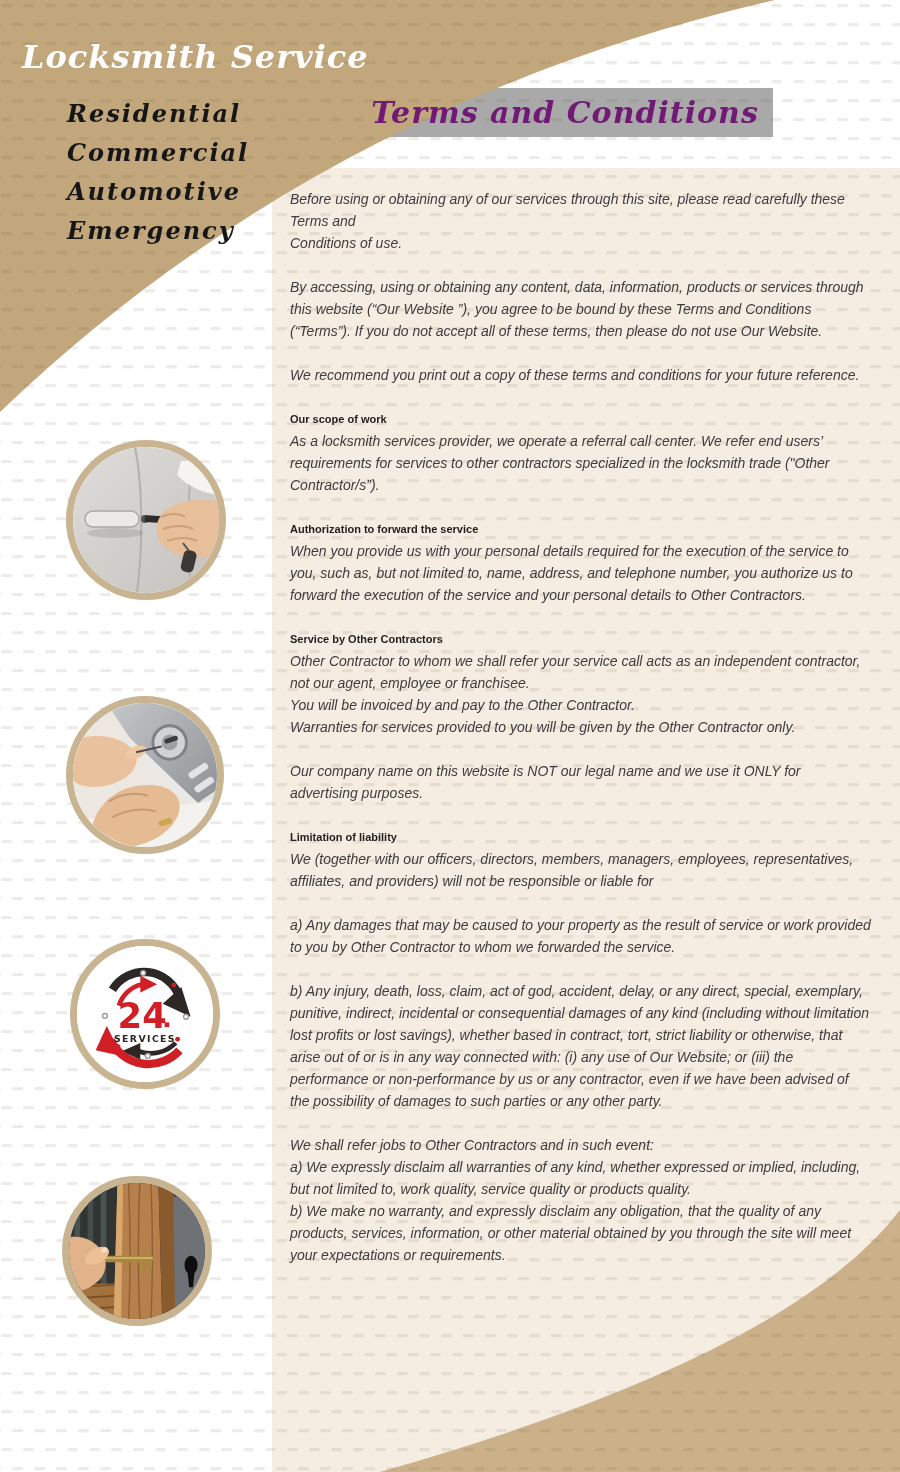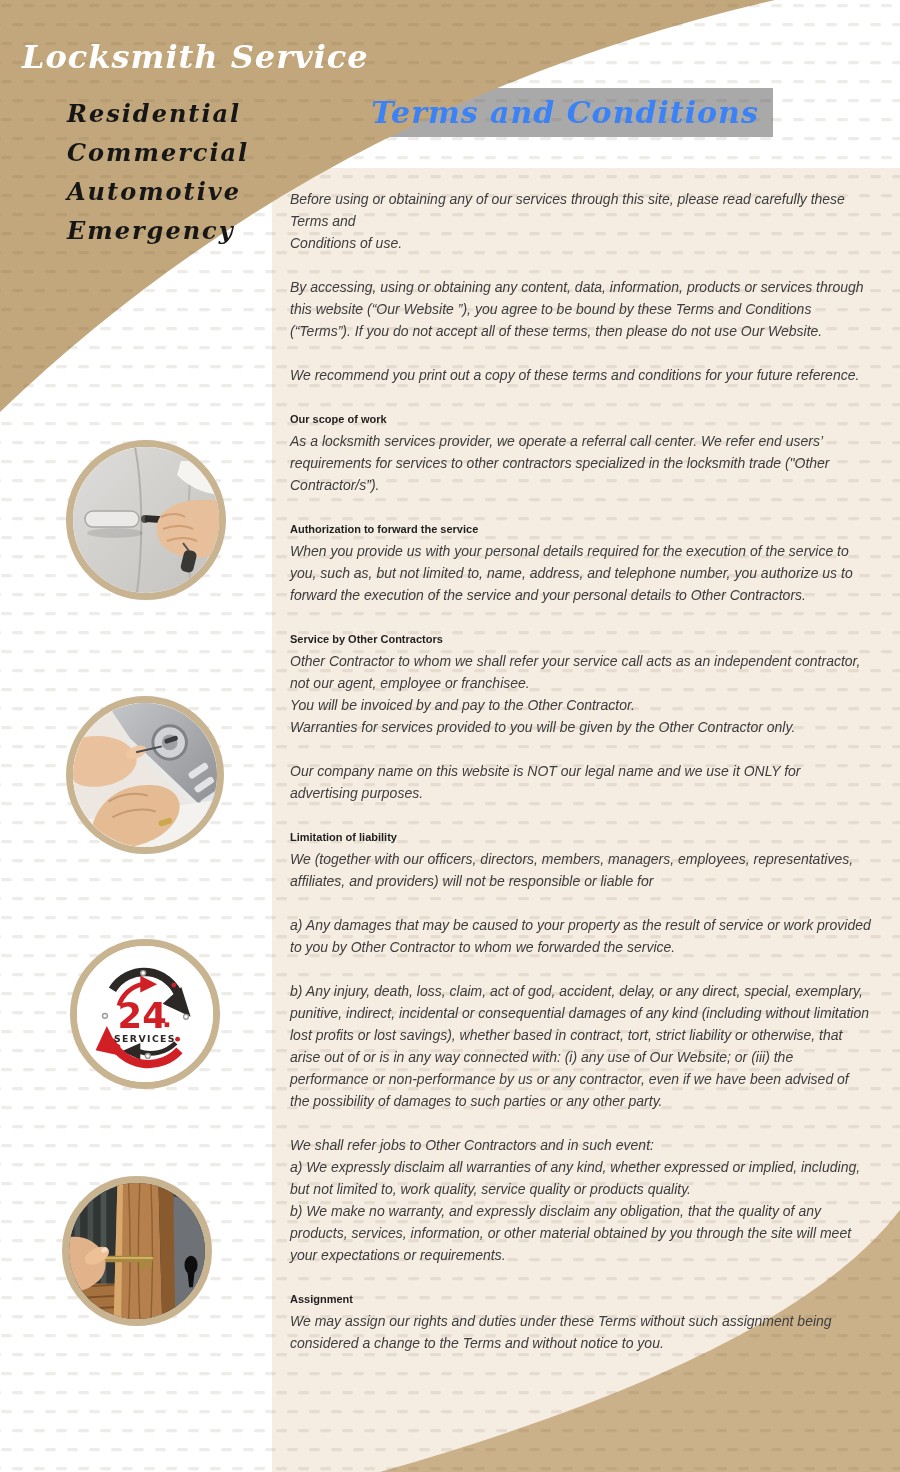--- a/index.html
+++ b/index.html
@@ -27,21 +27,21 @@
     font-family:"DejaVu Serif", serif;font-style:italic;font-weight:bold;
     font-size:24px;line-height:39px;color:var(--menu-text);letter-spacing:2px;
     white-space:nowrap;
   }
   .title-bar{
     left:357px;top:88px;width:416px;height:49px;
     display:flex;align-items:center;justify-content:center;
   }
   .title-bar .title-text{
     font-family:"DejaVu Serif", serif;font-style:italic;font-weight:bold;
-    font-size:30px;color:#3b82f6;letter-spacing:1px;white-space:nowrap;
+    font-size:30px;color:#701a75;letter-spacing:1px;white-space:nowrap;
   }
 
   .terms{left:290px;top:188px;width:586px;color:var(--body-text);font-size:14px;line-height:22px;}
   .terms p.para{margin:0 4px 22px 0;white-space:pre-line;font-style:italic;}
   .terms h3{
     font-size:11px;line-height:22px;font-weight:bold;color:var(--heading-text);margin:0;
   }
 
   .circle{
     position:absolute;z-index:2;border:7px solid var(--ring);border-radius:50%;
@@ -110,24 +110,20 @@
       <section>
         <h3>Limitation of liability</h3>
         <p class="para">We (together with our officers, directors, members, managers, employees, representatives, affiliates, and providers) will not be responsible or liable for</p>
         <p class="para">a) Any damages that may be caused to your property as the result of service or work provided to you by Other Contractor to whom we forwarded the service.</p>
         <p class="para">b) Any injury, death, loss, claim, act of god, accident, delay, or any direct, special, exemplary, punitive, indirect, incidental or consequential damages of any kind (including without limitation lost profits or lost savings), whether based in contract, tort, strict liability or otherwise, that arise out of or is in any way connected with: (i) any use of Our Website; or (iii) the performance or non-performance by us or any contractor, even if we have been advised of the possibility of damages to such parties or any other party.</p>
       </section>
       <section>
         <p class="para">We shall refer jobs to Other Contractors and in such event:
 a) We expressly disclaim all warranties of any kind, whether expressed or implied, including, but not limited to, work quality, service quality or products quality.
 b) We make no warranty, and expressly disclaim any obligation, that the quality of any products, services, information, or other material obtained by you through the site will meet your expectations or requirements.</p>
-      </section>
-      <section>
-        <h3>Assignment</h3>
-        <p class="para">We may assign our rights and duties under these Terms without such assignment being considered a change to the Terms and without notice to you.</p>
       </section>
     </div>
 
   <div class="circle c1">
     <svg viewBox="0 0 146 146" preserveAspectRatio="xMidYMid slice">
       <defs>
           <linearGradient id="carbg" x1="0" y1="0" x2="1" y2="1">
         <stop offset="0" stop-color="#dedddb"></stop>
             <stop offset="1" stop-color="#c3c2be"></stop>
       </linearGradient>

